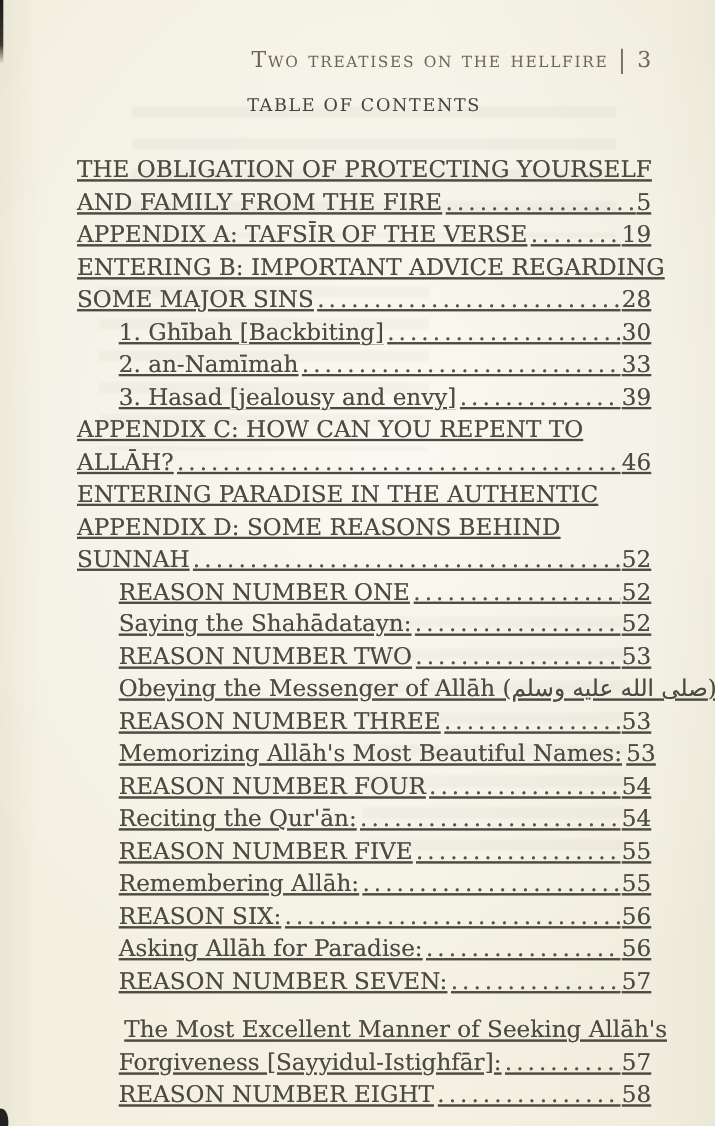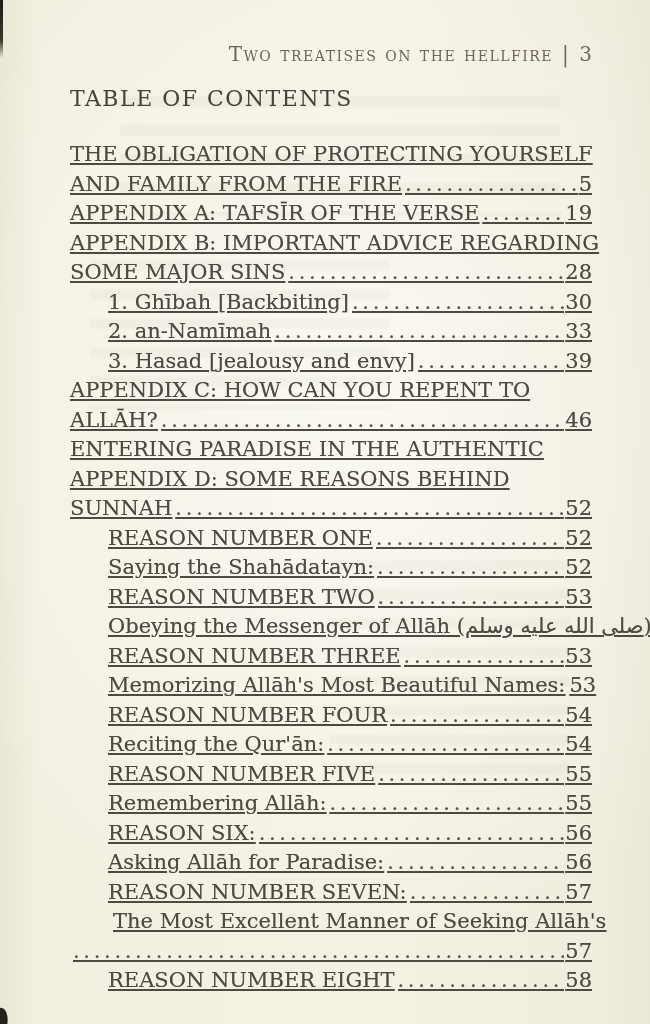--- a/index.html
+++ b/index.html
@@ -44,32 +44,32 @@
     font-variant:small-caps;
     display:flex;justify-content:flex-end;align-items:baseline;gap:9px;
   }
   .running-header .sep{
     color:#6e6457;font-variant:normal;font-weight:400;
     transform:scaleY(1.15);display:inline-block;
   }
   .running-header .pagenum{letter-spacing:0;font-variant:normal;}
   .doc-title{
     position:absolute;top:86px;left:70px;right:58px;
-    font-size:22px;letter-spacing:1.5px;color:#45443c;
+    text-align:center;font-size:16px;letter-spacing:1.5px;color:#45443c;
   }
   .toc{
     position:absolute;top:140px;left:70px;right:58px;
     font-size:21px;line-height:29.5px;
     text-shadow:0 0 0.5px rgba(76,74,65,0.55);
     text-decoration:underline;
   }
   .toc-row{display:flex;align-items:baseline;white-space:nowrap;}
   .toc-row .label{flex:0 0 auto;}
   .toc-row.ind-1 .label{margin-left:38px;}
-  .toc-row.ind-2 .label{margin-left:43px;}
+  .toc-row.ind-2 .label{margin-left:43px;margin-top:15px;}
   .leader{
     flex:1 1 auto;overflow:hidden;white-space:nowrap;
     margin:0 1px 0 3px;color:#55534a;
   }
   .leader::after{
     content:". . . . . . . . . . . . . . . . . . . . . . . . . . . . . . . . . . . . . . . . . . . . . . . . . . . . . . . . . . . . . . . . . . . .";
     letter-spacing:-1px;word-spacing:-1px;
   }
   .pageref{flex:0 0 auto;text-align:right;}
 </style>
@@ -100,21 +100,21 @@
           <span class="label">AND FAMILY FROM THE FIRE </span>
           <span class="leader"></span>
           <span class="pageref">5</span>
         </div>
         <div class="toc-row ind-0">
           <span class="label">APPENDIX A: TAFSĪR OF THE VERSE</span>
           <span class="leader"></span>
           <span class="pageref">19</span>
         </div>
         <div class="toc-row ind-0">
-          <span class="label">APPENDIX B: IMPORTANT ADVICE REGARDING</span>
+          <span class="label">ENTERING B: IMPORTANT ADVICE REGARDING</span>
         </div>
         <div class="toc-row ind-0">
           <span class="label">SOME MAJOR SINS </span>
           <span class="leader"></span>
           <span class="pageref">28</span>
         </div>
         <div class="toc-row ind-1">
           <span class="label">1. Ghībah [Backbiting]</span>
           <span class="leader"></span>
           <span class="pageref">30</span>
@@ -210,20 +210,21 @@
         </div>
         <div class="toc-row ind-1">
           <span class="label">REASON NUMBER SEVEN: </span>
           <span class="leader"></span>
           <span class="pageref">57</span>
         </div>
         <div class="toc-row ind-2">
           <span class="label">The Most Excellent Manner of Seeking Allāh's</span>
         </div>
         <div class="toc-row ind-1">
+          <span class="label">Forgiveness [Sayyidul-Istighfār]: </span>
           <span class="leader"></span>
           <span class="pageref">57</span>
         </div>
         <div class="toc-row ind-1">
           <span class="label">REASON NUMBER EIGHT</span>
           <span class="leader"></span>
           <span class="pageref">58</span>
         </div>
       </div>
   </div>

